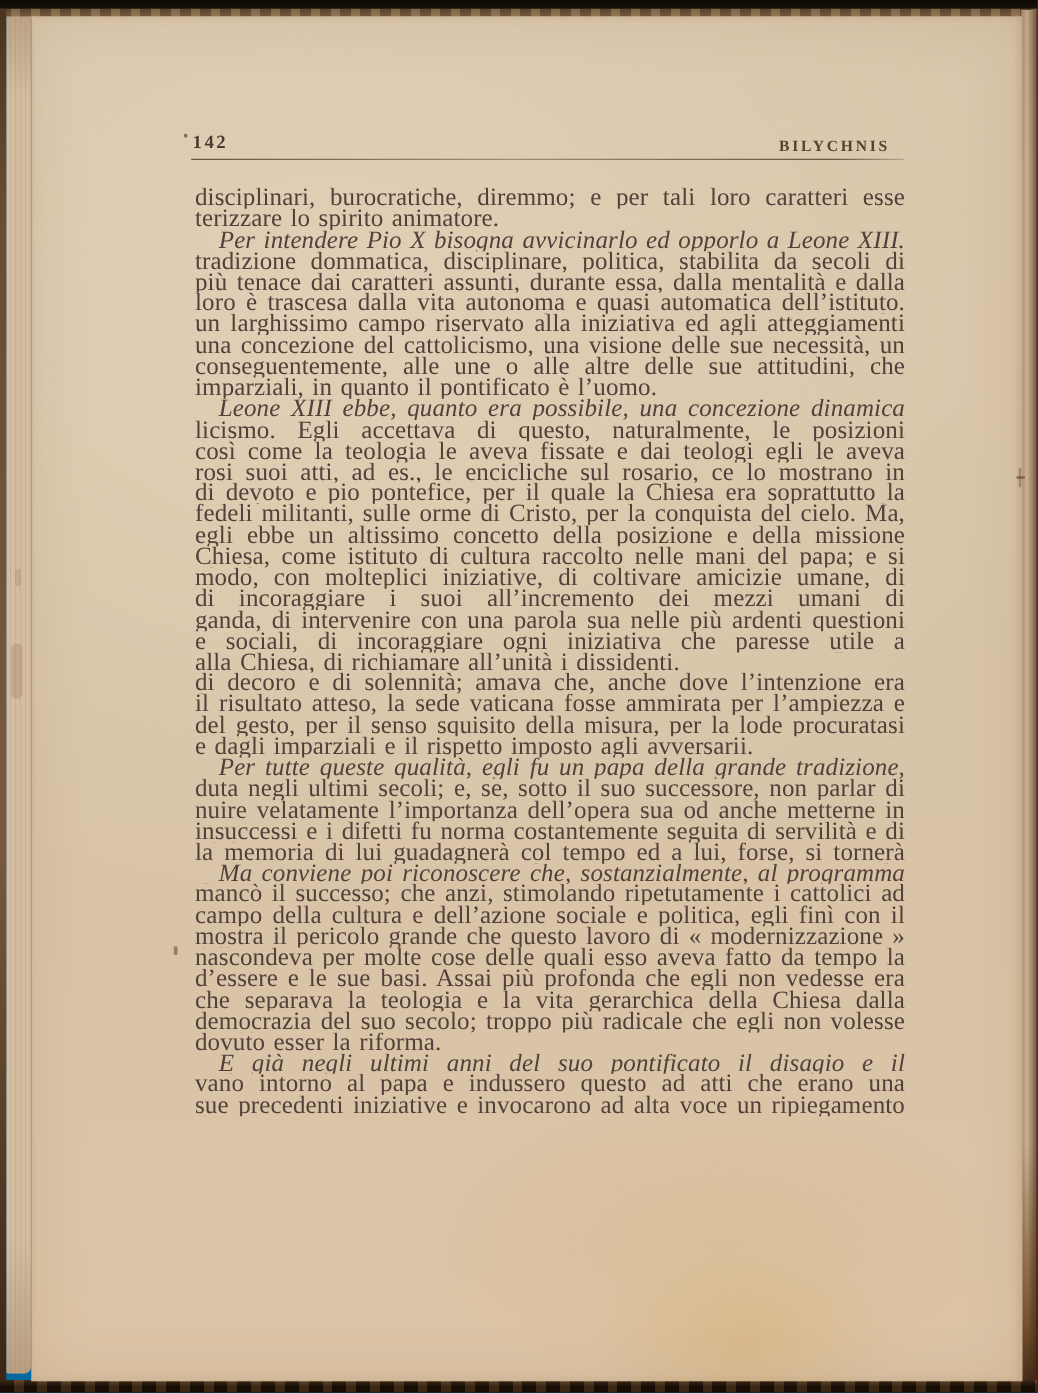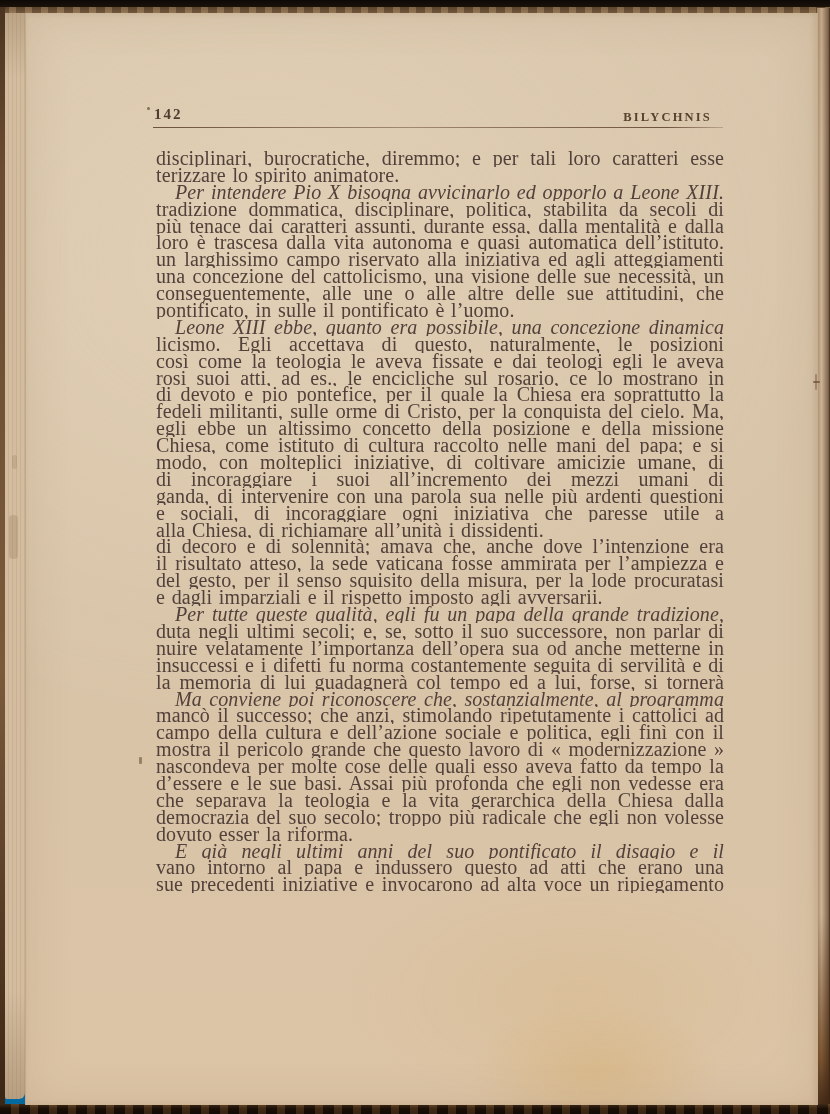--- a/index.html
+++ b/index.html
@@ -84,21 +84,21 @@
       <div class="ln">disciplinari, burocratiche, diremmo; e per tali loro caratteri esse giovano a carat-</div>
       <div class="ln last">terizzare lo spirito animatore.</div>
 
       <div class="ln ind">Per intendere Pio X bisogna avvicinarlo ed opporlo a Leone XIII. C’è una</div>
       <div class="ln">tradizione dommatica, disciplinare, politica, stabilita da secoli di storia e resa</div>
       <div class="ln">più tenace dai caratteri assunti, durante essa, dalla mentalità e dalla coscienza</div>
       <div class="ln">loro è trascesa dalla vita autonoma e quasi automatica dell’istituto. Ma c’è anche</div>
       <div class="ln">un larghissimo campo riservato alla iniziativa ed agli atteggiamenti personali;</div>
       <div class="ln">una concezione del cattolicismo, una visione delle sue necessità, un appello,</div>
       <div class="ln">conseguentemente, alle une o alle altre delle sue attitudini, che caratterizza un</div>
-      <div class="ln last">pontificato, in sulle il pontificato è l’uomo.</div>
+      <div class="ln last">imparziali, in quanto il pontificato è l’uomo.</div>
 
       <div class="ln ind">Leone XIII ebbe, quanto era possibile, una concezione dinamica del catto-</div>
       <div class="ln">licismo. Egli accettava di questo, naturalmente, le posizioni dottrinali e culturali,</div>
       <div class="ln">così come la teologia le aveva fissate e dai teologi egli le aveva apprese; nume-</div>
       <div class="ln">rosi suoi atti, ad es., le encicliche sul rosario, ce lo mostrano in questo aspetto</div>
       <div class="ln">di devoto e pio pontefice, per il quale la Chiesa era soprattutto la società dei</div>
       <div class="ln">fedeli militanti, sulle orme di Cristo, per la conquista del cielo. Ma, insieme,</div>
       <div class="ln">egli ebbe un altissimo concetto della posizione e della missione sociale della</div>
       <div class="ln">Chiesa, come istituto di cultura raccolto nelle mani del papa; e si sforzò in ogni</div>
       <div class="ln">modo, con molteplici iniziative, di coltivare amicizie umane, di dissipar malintesi,</div>

